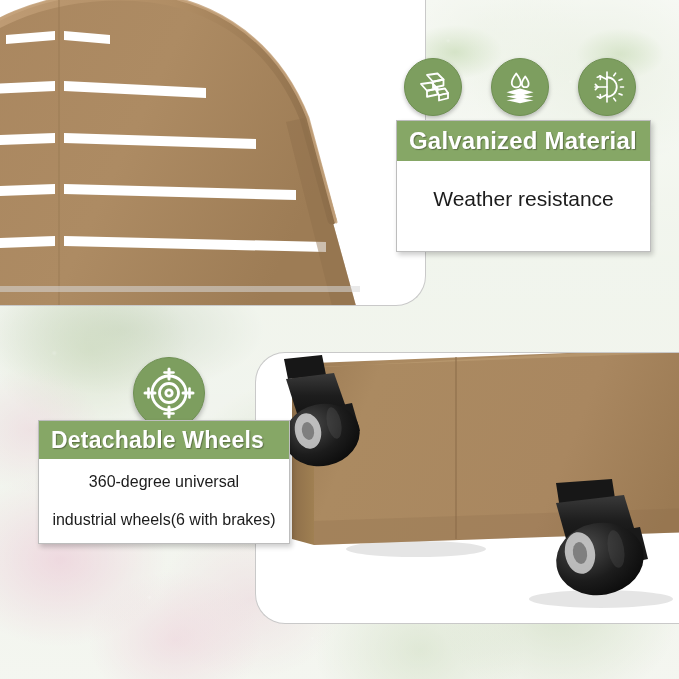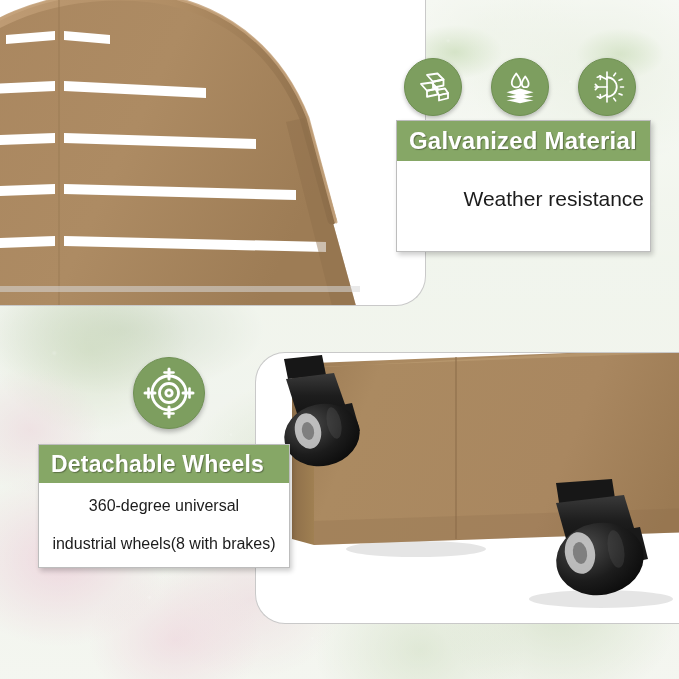--- a/index.html
+++ b/index.html
@@ -185,29 +185,29 @@
     height: 132px;
   }
   #callout-galvanized .callout-title {
     height: 40px;
     font-size: 24px;
     padding-left: 12px;
   }
   #callout-galvanized .callout-body {
     height: 73px;
     font-size: 21px;
-    align-items: flex-end;
+    align-items: center;
     padding: 8px 6px 6px;
     gap: 6px;
   }
 
   
   #callout-wheels {
     left: 38px;
-    top: 444px;
+    top: 420px;
     width: 252px;
     height: 124px;
   }
   #callout-wheels .callout-title {
     height: 38px;
     font-size: 23px;
     padding-left: 12px;
   }
   #callout-wheels .callout-body {
     height: 85px;
@@ -404,17 +404,17 @@
     <div class="callout-title">Galvanized Material</div>
     <div class="callout-body">
       <div class="line">Weather resistance</div>
     </div>
   </div>
 
   <div class="callout" id="callout-wheels">
     <div class="callout-title">Detachable Wheels</div>
     <div class="callout-body">
       <div class="line">360-degree universal</div>
-      <div class="line">industrial wheels(8 with brakes)</div>
+      <div class="line">industrial wheels(6 with brakes)</div>
     </div>
   </div>
 
 </div>
 
 </body></html>

